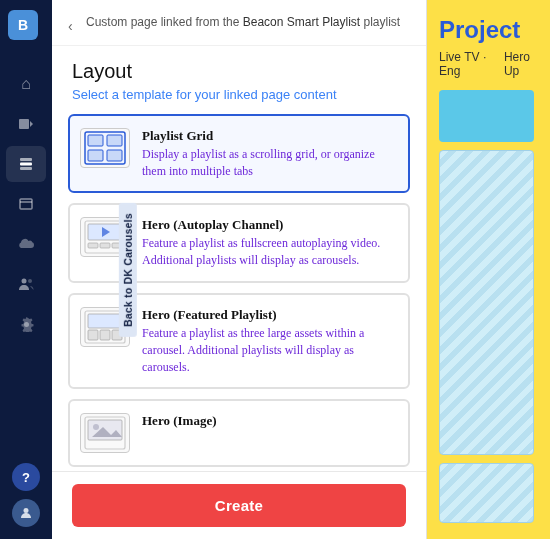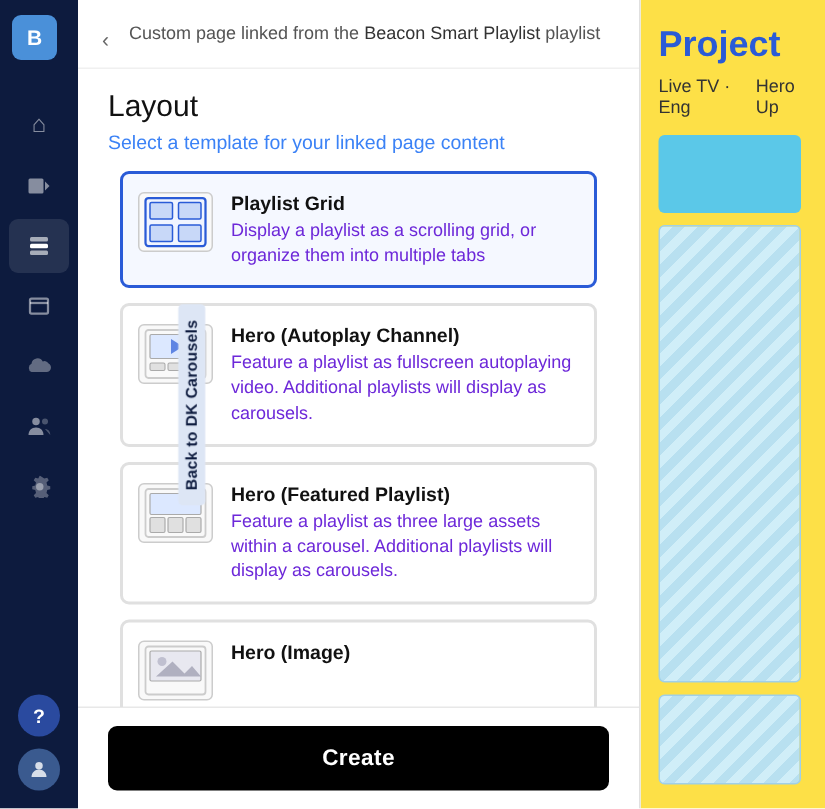--- a/index.html
+++ b/index.html
@@ -167,21 +167,22 @@
     .panel-subtitle {
       font-size: 13px;
       color: #3b82f6;
       padding: 0 20px 12px 20px;
       flex-shrink: 0;
     }
 
     .options-list {
       flex: 1;
       overflow-y: auto;
-      padding: 0 28px;
+      padding: 0 16px;
+      font-family: Liberation Serif, serif;
     }
 
     .option-item {
       display: flex;
       align-items: flex-start;
       gap: 12px;
       padding: 12px 10px;
       border: 2px solid #e0e0e0;
       border-radius: 6px;
       margin-bottom: 10px;
@@ -226,21 +227,21 @@
 
     .panel-footer {
       padding: 12px 20px;
       border-top: 1px solid #e8e8e8;
       flex-shrink: 0;
     }
 
     .create-btn {
       width: 100%;
       padding: 13px;
-      background: #000000;
+      background: #ef4444;
       color: white;
       border: none;
       border-radius: 6px;
       font-size: 15px;
       font-weight: 700;
       cursor: pointer;
       letter-spacing: 0.3px;
     }
 
     

